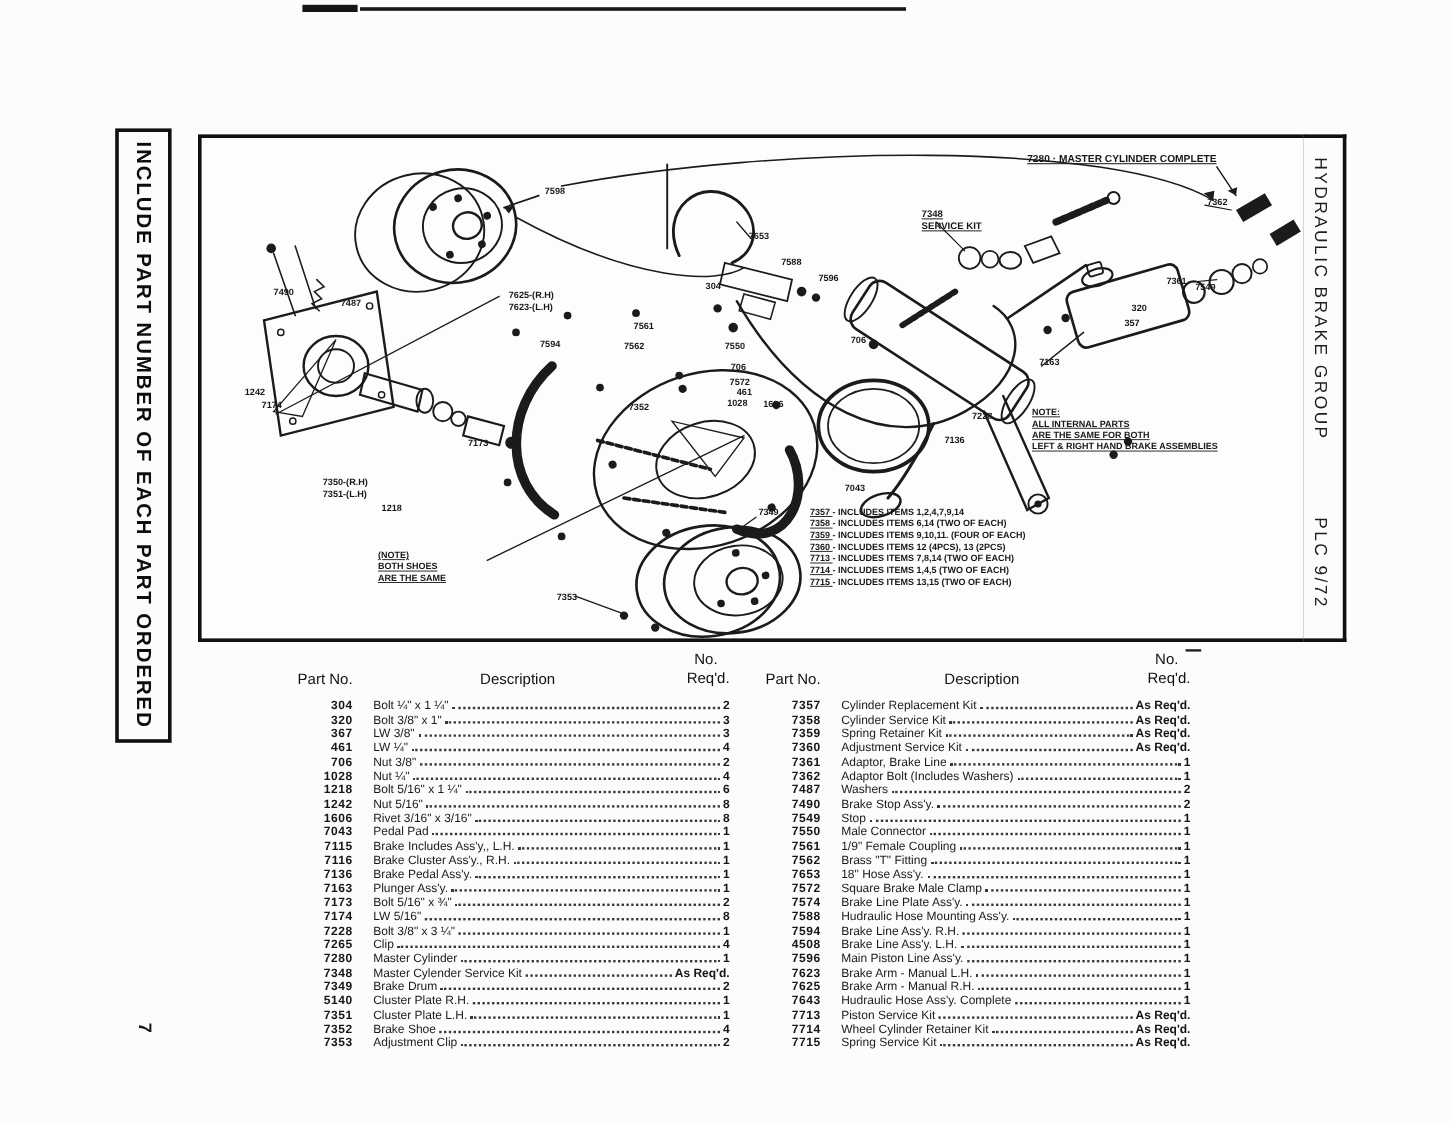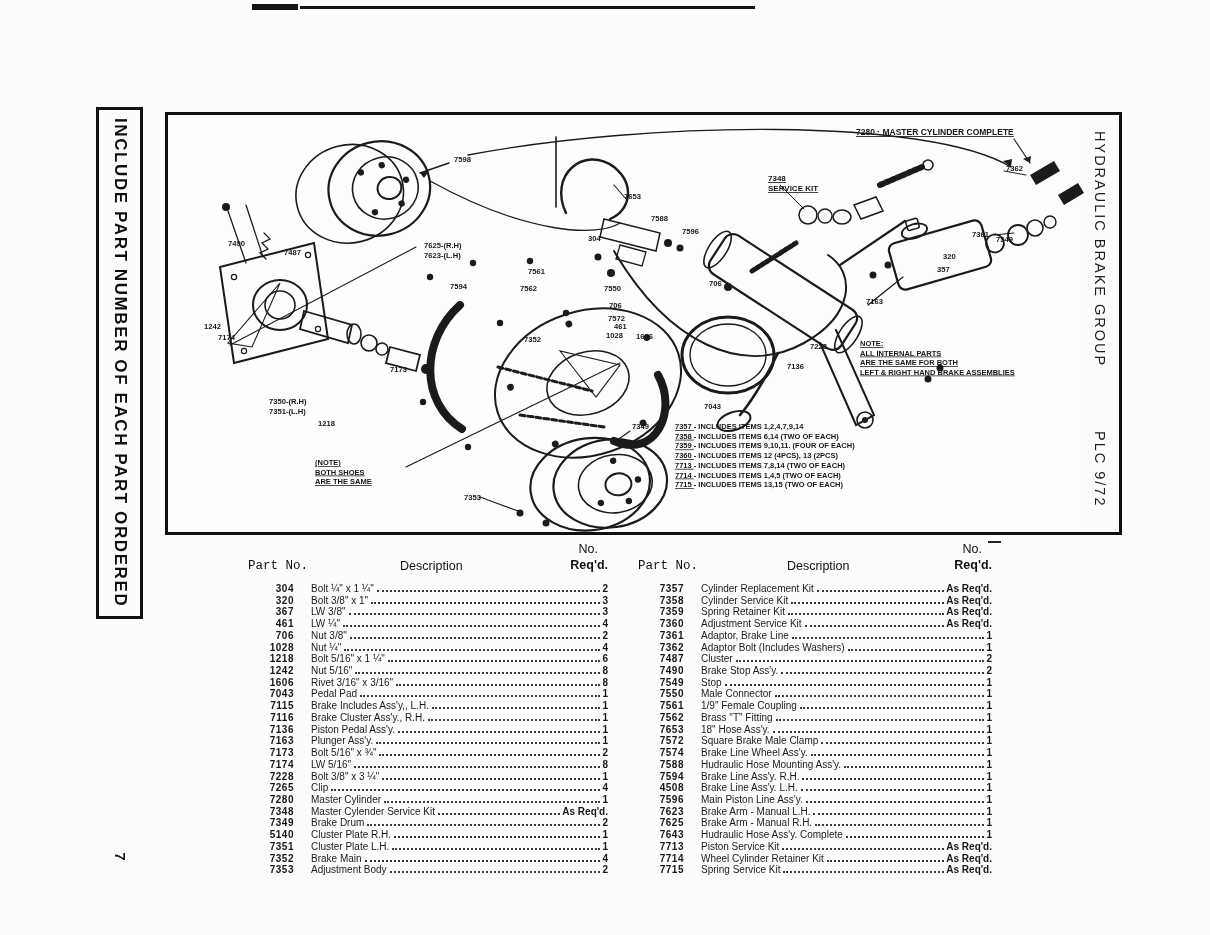--- a/index.html
+++ b/index.html
@@ -29,24 +29,24 @@
   .strip .code{top:316px;}
   
   .pgnum{position:absolute;left:116px;top:848px;font-weight:bold;font-size:15px;
          transform:rotate(90deg);}
   
   .tables{position:absolute;left:240px;top:540px;width:752px;display:flex;gap:22px;}
   .tcol{position:relative;}
   .tcol.left{width:368px;}
   .tcol.right{width:362px;}
   .thead{position:relative;height:38px;margin-bottom:5px;font-size:12.5px;color:#111;}
-  .h-part{position:absolute;left:8px;top:19px;font-family:Liberation Mono, monospace;}
+  .h-part{position:absolute;left:8px;top:19px;}
   .h-desc{position:absolute;left:52%;transform:translateX(-50%);top:19px;}
   .h-no{position:absolute;right:10px;top:2px;}
-  .h-reqd{position:absolute;right:0;top:18px;font-weight:bold;}
+  .h-reqd{position:absolute;right:0;top:18px;}
   .trow{display:flex;align-items:baseline;height:11.72px;line-height:11.72px;font-size:10px;}
   .pn{width:54px;text-align:right;font-weight:bold;letter-spacing:0.5px;flex:none;}
   .rdesc{margin-left:17px;white-space:nowrap;color:#1a1a1a;}
   .dots{flex:1;border-bottom:2px dotted #3a3a3a;margin:0 2px 2px 3px;min-width:8px;}
   .qty{text-align:right;font-weight:bold;flex:none;}
 </style>
 </head>
 <body>
 
 <div class="page">
@@ -327,21 +327,21 @@
             <span class="qty">1</span>
           </div>
           <div class="trow">
             <span class="pn">7116</span>
             <span class="rdesc">Brake Cluster Ass'y., R.H.</span>
             <span class="dots"></span>
             <span class="qty">1</span>
           </div>
           <div class="trow">
             <span class="pn">7136</span>
-            <span class="rdesc">Piston Pedal Ass'y.</span>
+            <span class="rdesc">Brake Pedal Ass'y.</span>
             <span class="dots"></span>
             <span class="qty">1</span>
           </div>
           <div class="trow">
             <span class="pn">7163</span>
             <span class="rdesc">Plunger Ass'y.</span>
             <span class="dots"></span>
             <span class="qty">1</span>
           </div>
           <div class="trow">
@@ -393,27 +393,27 @@
             <span class="qty">1</span>
           </div>
           <div class="trow">
             <span class="pn">7351</span>
             <span class="rdesc">Cluster Plate L.H.</span>
             <span class="dots"></span>
             <span class="qty">1</span>
           </div>
           <div class="trow">
             <span class="pn">7352</span>
-            <span class="rdesc">Brake Main</span>
+            <span class="rdesc">Brake Shoe</span>
             <span class="dots"></span>
             <span class="qty">4</span>
           </div>
           <div class="trow">
             <span class="pn">7353</span>
-            <span class="rdesc">Adjustment Body</span>
+            <span class="rdesc">Adjustment Clip</span>
             <span class="dots"></span>
             <span class="qty">2</span>
           </div>
         </div>
     </div>
     <div class="tcol right">
       <div class="thead">
         <span class="h-part">Part No.</span>
         <span class="h-desc">Description</span>
         <span class="h-no">No.</span>
@@ -451,21 +451,21 @@
             <span class="qty">1</span>
           </div>
           <div class="trow">
             <span class="pn">7362</span>
             <span class="rdesc">Adaptor Bolt (Includes Washers)</span>
             <span class="dots"></span>
             <span class="qty">1</span>
           </div>
           <div class="trow">
             <span class="pn">7487</span>
-            <span class="rdesc">Cluster</span>
+            <span class="rdesc">Washers</span>
             <span class="dots"></span>
             <span class="qty">2</span>
           </div>
           <div class="trow">
             <span class="pn">7490</span>
             <span class="rdesc">Brake Stop Ass'y.</span>
             <span class="dots"></span>
             <span class="qty">2</span>
           </div>
           <div class="trow">
@@ -499,21 +499,21 @@
             <span class="qty">1</span>
           </div>
           <div class="trow">
             <span class="pn">7572</span>
             <span class="rdesc">Square Brake Male Clamp</span>
             <span class="dots"></span>
             <span class="qty">1</span>
           </div>
           <div class="trow">
             <span class="pn">7574</span>
-            <span class="rdesc">Brake Line Wheel Ass'y.</span>
+            <span class="rdesc">Brake Line Plate Ass'y.</span>
             <span class="dots"></span>
             <span class="qty">1</span>
           </div>
           <div class="trow">
             <span class="pn">7588</span>
             <span class="rdesc">Hudraulic Hose Mounting Ass'y.</span>
             <span class="dots"></span>
             <span class="qty">1</span>
           </div>
           <div class="trow">

